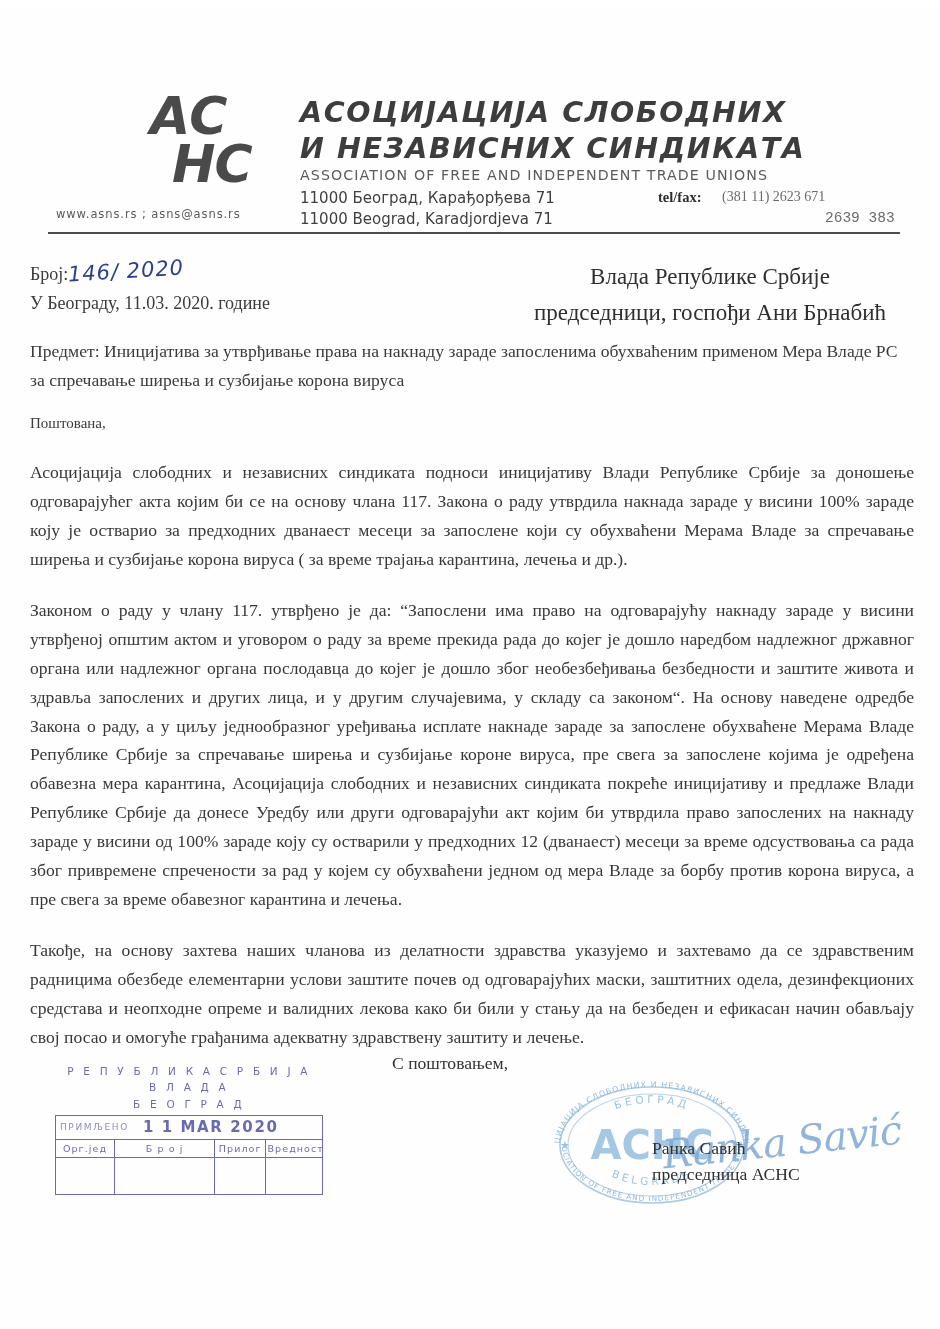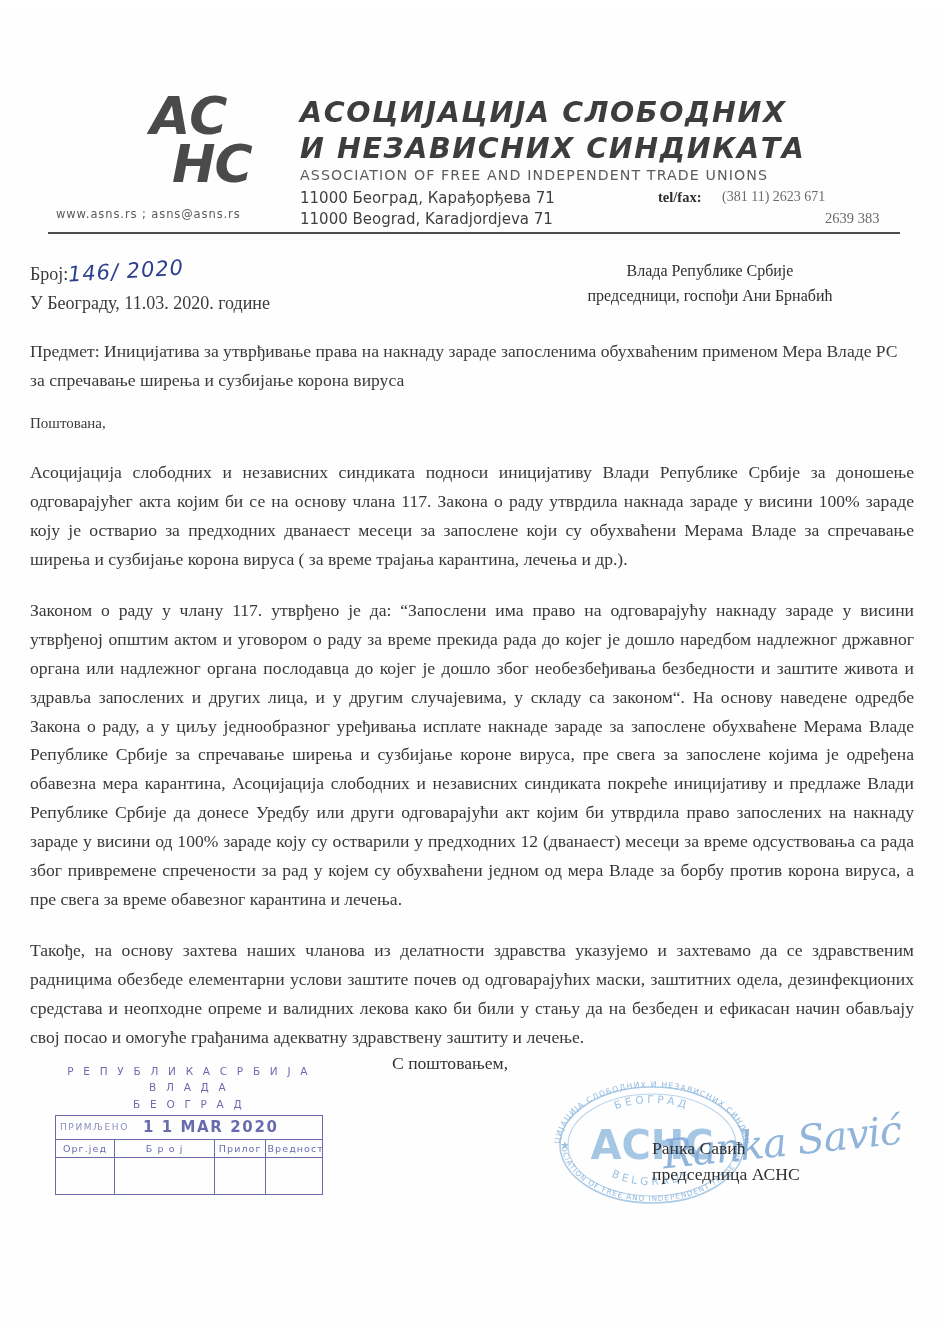--- a/index.html
+++ b/index.html
@@ -118,21 +118,21 @@
     top: 182px;
     font-family: "Liberation Serif", serif;
     font-size: 14px;
     color: #6a6a6a;
     white-space: nowrap;
   }
   .tel-num2 {
     position: absolute;
     left: 825px;
     top: 203px;
-    font-family: Liberation Serif, serif;
+    font-family: Liberation Mono, monospace;
     font-size: 14.5px;
     color: #6a6a6a;
     white-space: nowrap;
   }
   .rule {
     position: absolute;
     left: 48px;
     top: 225px;
     width: 852px;
     height: 2px;
@@ -162,21 +162,21 @@
     transform: rotate(-3.5deg) translateY(-2px);
   }
   .meta-right {
     position: absolute;
     left: 500px;
     top: 252px;
     width: 420px;
     text-align: center;
   }
   .meta-right div {
-    font-size: 16px;
+    font-size: 23px;
     line-height: 1.55;
     color: #2f2f2f;
     white-space: nowrap;
   }
 
   
   .subject {
     position: absolute;
     left: 30px;
     top: 330px;

